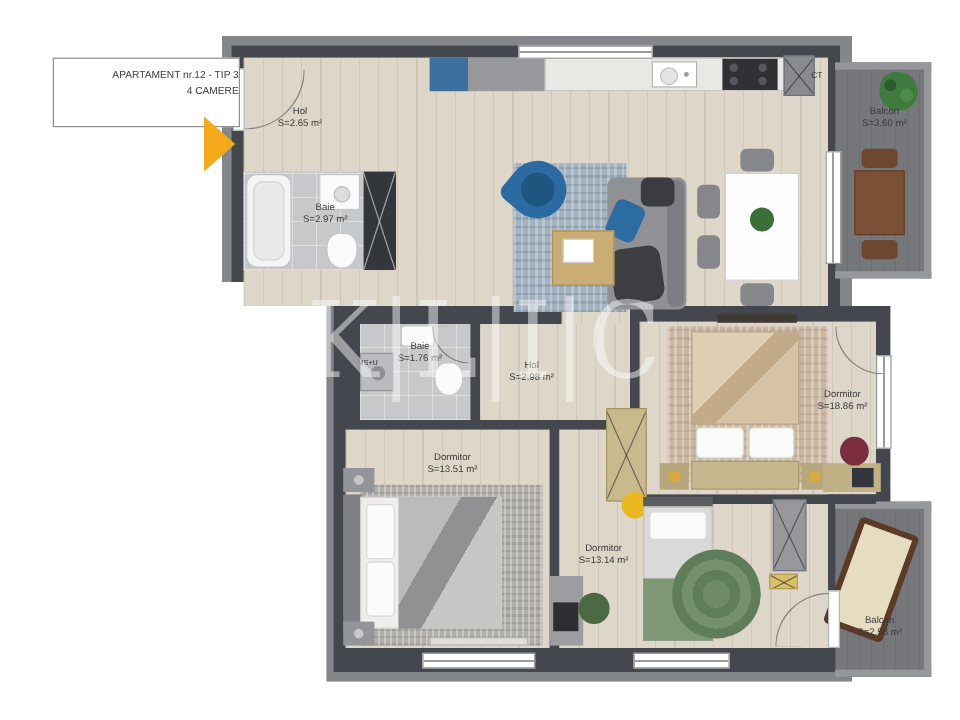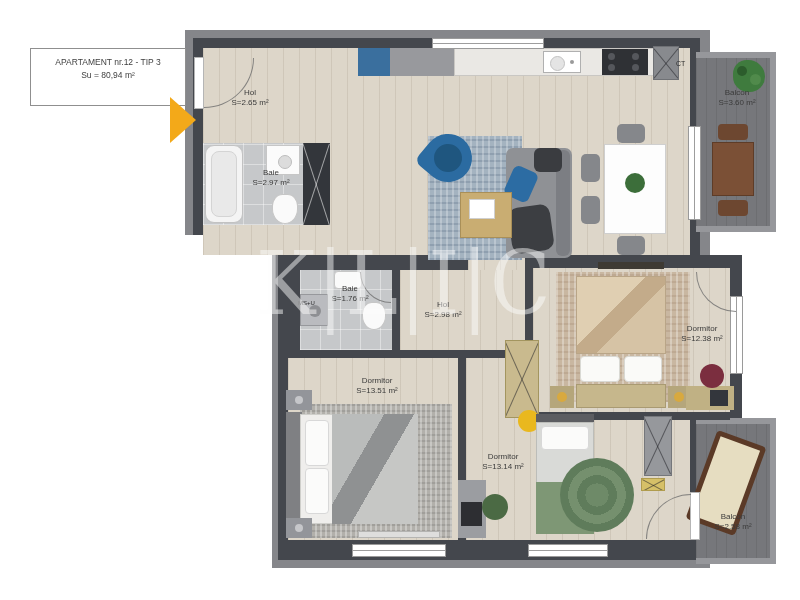--- a/index.html
+++ b/index.html
@@ -21,22 +21,22 @@
   .leaf{background:#fff;border:1px solid #b5b5b5;}
   .arc{background:transparent;}
   .xbox{overflow:hidden;}
   .xbox>i{position:absolute;top:50%;border-top:1px solid rgba(35,35,40,.55);height:0;}
   .xbox.lightx>i{border-top-color:rgba(255,255,255,.55);}
   .room-label{color:#3b3b3b;font-size:8px;line-height:1.3;text-align:center;z-index:6;}
   .room-label .rn{white-space:nowrap;}
   .room-label .ra{white-space:nowrap;}
   .tiny-label{color:#2c2c2e;font-size:6px;line-height:1;z-index:6;}
   .ct-label{color:#2f2f2f;font-size:7px;line-height:1;z-index:6;}
-  #info-box{left:30px;top:48px;width:156px;height:58px;border:1px solid #8f8f8f;background:#fff;
-            color:#3e3e3e;font-size:8.5px;text-align:center;padding-top:7px;line-height:1.55;z-index:8;}
+  #info-box{left:44px;top:48px;width:156px;height:58px;border:1px solid #8f8f8f;background:#fff;
+            color:#3e3e3e;font-size:8.5px;text-align:right;padding-top:7px;line-height:1.55;z-index:8;}
   #entry-arrow{left:170px;top:97px;width:0;height:0;border-top:23px solid transparent;
                border-bottom:23px solid transparent;border-left:26px solid var(--accent-arrow,#f3a919);z-index:8;}
   #watermark{left:256px;top:240px;z-index:7;font-family:"DejaVu Serif",serif;font-size:88px;
              color:var(--watermark-color,rgba(253,253,253,.48));letter-spacing:2px;
              transform:scaleX(.9);transform-origin:left top;line-height:1;pointer-events:none;}
   .z2{z-index:2}.z3{z-index:3}.z4{z-index:4}.z5{z-index:5}
   .dot{position:absolute;border-radius:50%;}
 </style>
 </head>
 <body>
@@ -211,36 +211,36 @@
   <div class="abs room-label" style="left:300px;top:284px;width:100px">
       <div class="rn">Baie</div>
       <div class="ra">S=1.76 m²</div>
     </div>
   <div class="abs room-label" style="left:393px;top:300px;width:100px">
       <div class="rn">Hol</div>
       <div class="ra">S=2.98 m²</div>
     </div>
   <div class="abs room-label" style="left:650px;top:324px;width:104px">
       <div class="rn">Dormitor</div>
-      <div class="ra">S=12.38 m²</div>
+      <div class="ra">S=18.86 m²</div>
     </div>
   <div class="abs room-label" style="left:327px;top:376px;width:100px">
       <div class="rn">Dormitor</div>
       <div class="ra">S=13.51 m²</div>
     </div>
   <div class="abs room-label" style="left:453px;top:452px;width:100px">
       <div class="rn">Dormitor</div>
       <div class="ra">S=13.14 m²</div>
     </div>
   <div class="abs room-label" style="left:683px;top:512px;width:100px">
       <div class="rn">Balcon</div>
       <div class="ra">S=2.58 m²</div>
     </div>
 
   <div class="abs" id="watermark">K|L|I|C</div>
 
   <div class="abs" id="info-box">
     <div>APARTAMENT nr.12 - TIP 3</div>
-    <div>Su = 80,94 m²</div>
+    <div>4 CAMERE</div>
   </div>
   <i class="abs" id="entry-arrow"></i>
 
 </div>
 
 </body></html>

